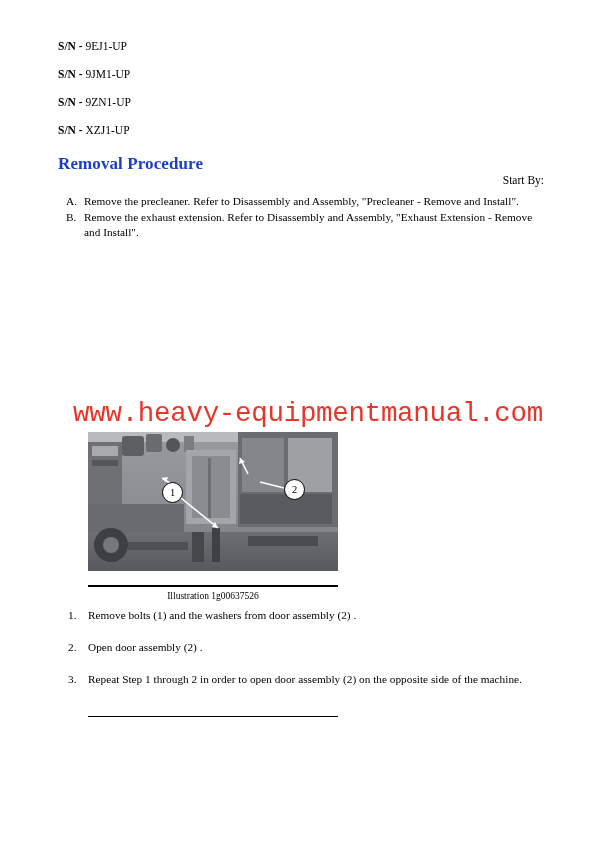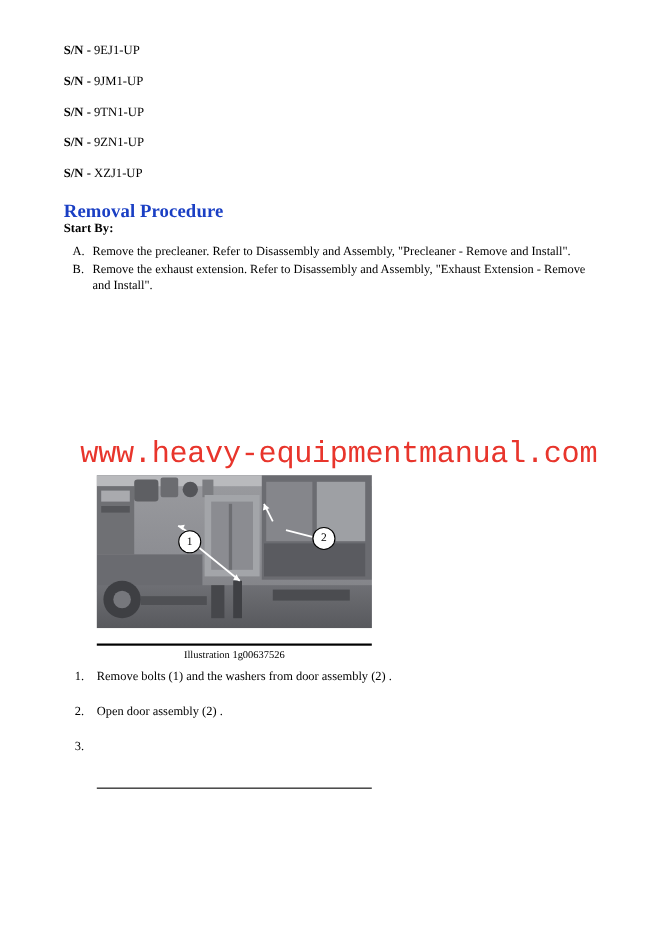--- a/index.html
+++ b/index.html
@@ -38,22 +38,23 @@
   }
   h2.section-title {
     color: #1a3fc4;
     font-size: 17px;
     font-weight: bold;
     margin: 16px 0 0 0;
     letter-spacing: 0.1px;
   }
   .startby {
     font-size: 11.5px;
-    font-weight: bold;
+    font-weight: normal;
     margin: 0 0 8px 0;
+    text-align: right;
   }
   ol.alpha {
     list-style: none;
     margin: 0 0 0 0;
     padding: 0;
   }
   ol.alpha li {
     font-size: 11.3px;
     line-height: 1.32;
     padding-left: 26px;
@@ -156,24 +157,20 @@
   <div class="content">
 
     <div class="sn-list">
       <p class="sn-line">
         <span class="sn-label">S/N -</span>
         <span>9EJ1-UP</span>
       </p>
       <p class="sn-line">
         <span class="sn-label">S/N -</span>
         <span>9JM1-UP</span>
-      </p>
-      <p class="sn-line">
-        <span class="sn-label">S/N -</span>
-        <span>9TN1-UP</span>
       </p>
       <p class="sn-line">
         <span class="sn-label">S/N -</span>
         <span>9ZN1-UP</span>
       </p>
       <p class="sn-line">
         <span class="sn-label">S/N -</span>
         <span>XZJ1-UP</span>
       </p>
     </div>
@@ -247,18 +244,19 @@
     <li>
       <span class="marker">1.</span>
       <span>Remove bolts (1) and the washers from door assembly (2) .</span>
     </li>
     <li>
       <span class="marker">2.</span>
       <span>Open door assembly (2) .</span>
     </li>
     <li>
       <span class="marker">3.</span>
+      <span>Repeat Step 1 through 2 in order to open door assembly (2) on the opposite side of the machine.</span>
     </li>
   </ol>
 
   <div class="bottom-rule"></div>
 
 </div>
 
 </body></html>

